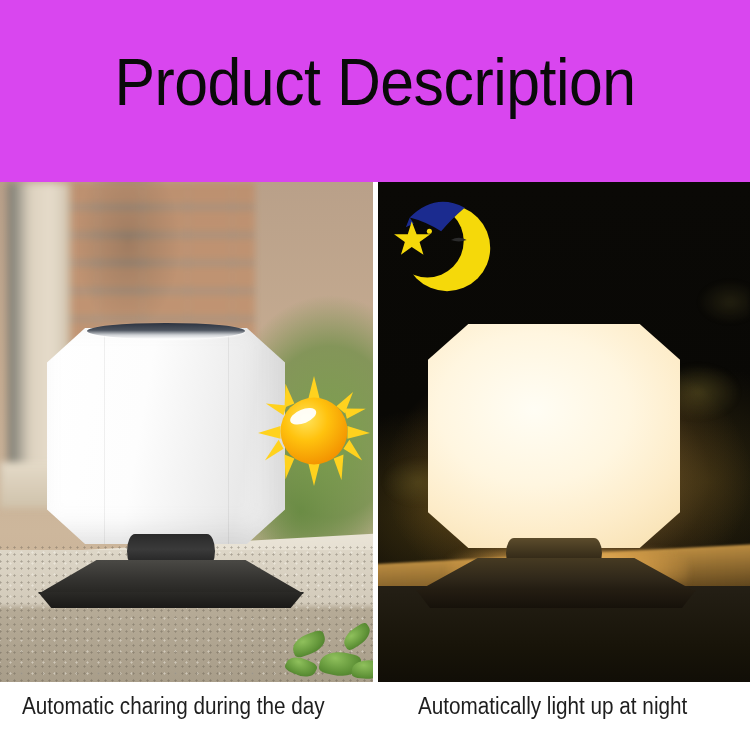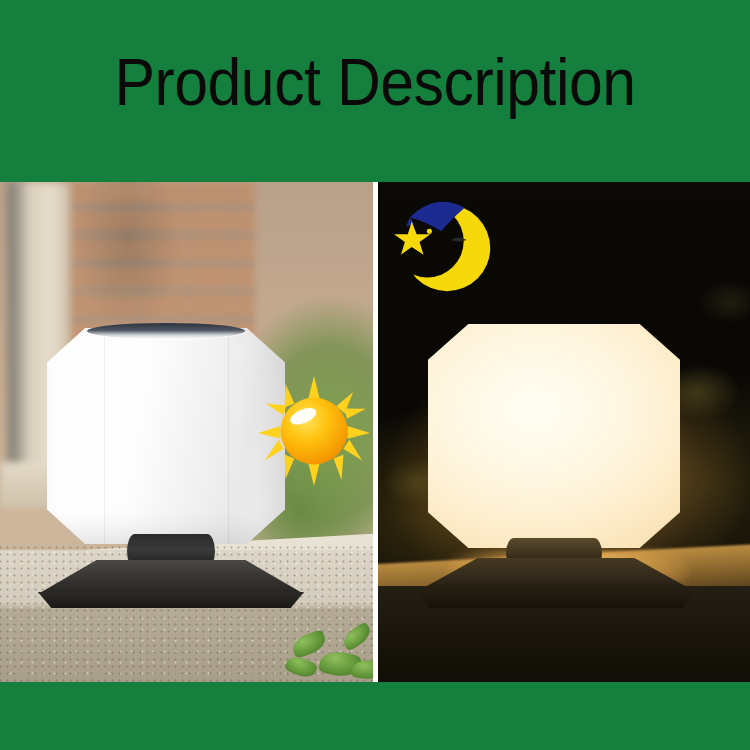--- a/index.html
+++ b/index.html
@@ -10,21 +10,21 @@
   body {
     width: 750px;
     height: 750px;
     overflow: hidden;
     font-family: "Liberation Sans", sans-serif;
   }
   #page {
     position: relative;
     width: 750px;
     height: 750px;
-    background: #15803d;
+    background: #d946ef;
   }
 
   
   #page-title {
     position: absolute;
     left: 0;
     top: 44px;
     width: 750px;
     text-align: center;
     font-family: "Liberation Sans", sans-serif;
@@ -384,14 +384,18 @@
 
           <path d="M62 47 Q70 42 78 47 Q70 50 62 47 Z" fill="#2b2b2b"></path>
 
           <circle cx="40" cy="38" r="2.6" fill="#f5d90a"></circle>
           <circle cx="27" cy="52" r="2.2" fill="#f5d90a"></circle>
         </svg>
       </div>
     </div>
   </div>
 
+  <div id="captions">
+    <div class="caption" id="caption-day">Automatic charing during the day</div>
+    <div class="caption" id="caption-night">Automatically light up at night</div>
+  </div>
 
 </div>
 
 </body></html>

